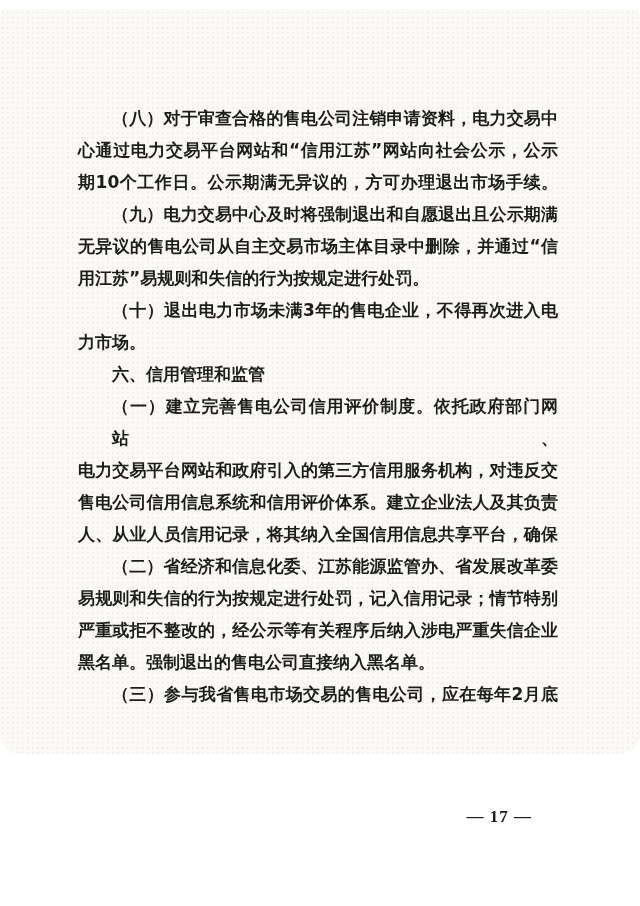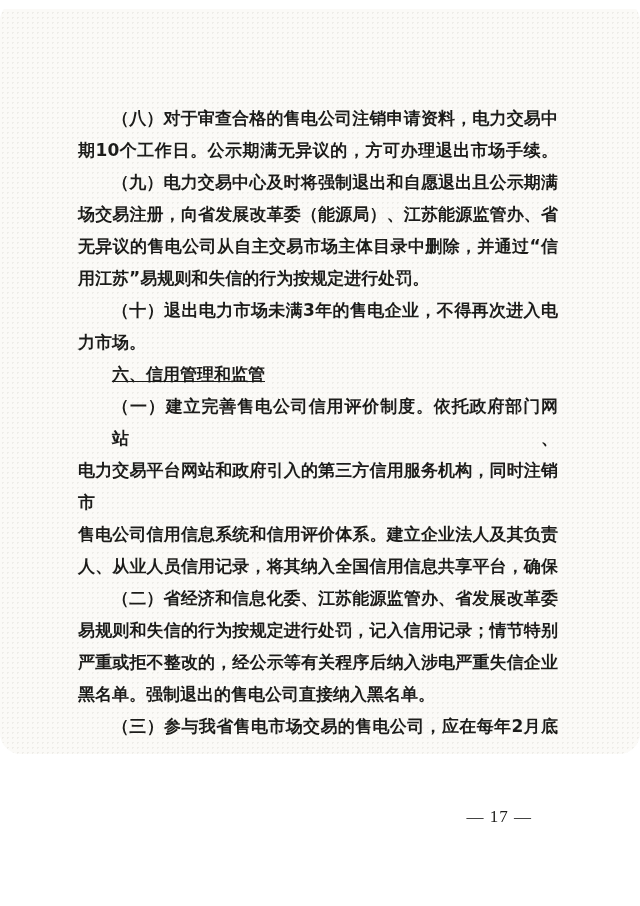--- a/index.html
+++ b/index.html
@@ -46,54 +46,54 @@
   }
   .line.fill {
     text-align-last: justify;
     white-space: normal;
   }
   .line.indent {
     padding-left: 34px; 
   }
   .line.heading {
     font-weight: 800;
-    text-decoration: underline;
   }
   .page-number {
     position: absolute;
     top: 806px;
     left: 78px;
     width: 480px;
     text-align: right;
     padding-right: 26px;
     box-sizing: border-box;
     font-family: "Liberation Serif", serif;
     font-size: 17px;
     line-height: 22px;
     color: #1c1c1a;
     letter-spacing: 1px;
+    font-weight: bold;
   }
 </style>
 </head>
 <body>
 
 <div class="page">
   <div class="top-strip"></div>
   <main class="text-block" id="text-block">
       <div class="line fill indent">（八）对于审查合格的售电公司注销申请资料，电力交易中</div>
+      <div class="line fill">心通过电力交易平台网站和“信用江苏”网站向社会公示，公示</div>
       <div class="line fill">期10个工作日。公示期满无异议的，方可办理退出市场手续。</div>
       <div class="line fill indent">（九）电力交易中心及时将强制退出和自愿退出且公示期满</div>
-      <div class="line fill">场交易注册，向省发展改革委（能源局）、江苏能源监管办、省</div>
       <div class="line fill">无异议的售电公司从自主交易市场主体目录中删除，并通过“信</div>
       <div class="line">用江苏”易规则和失信的行为按规定进行处罚。</div>
       <div class="line fill indent">（十）退出电力市场未满3年的售电企业，不得再次进入电</div>
       <div class="line">力市场。</div>
       <div class="line indent heading">六、信用管理和监管</div>
       <div class="line fill indent">（一）建立完善售电公司信用评价制度。依托政府部门网站、</div>
-      <div class="line fill">电力交易平台网站和政府引入的第三方信用服务机构，同时注销市</div>
+      <div class="line fill">电力交易平台网站和政府引入的第三方信用服务机构，对违反交</div>
       <div class="line fill">售电公司信用信息系统和信用评价体系。建立企业法人及其负责</div>
       <div class="line fill">人、从业人员信用记录，将其纳入全国信用信息共享平台，确保</div>
       <div class="line fill indent">（二）省经济和信息化委、江苏能源监管办、省发展改革委</div>
       <div class="line fill">易规则和失信的行为按规定进行处罚，记入信用记录；情节特别</div>
       <div class="line fill">严重或拒不整改的，经公示等有关程序后纳入涉电严重失信企业</div>
       <div class="line">黑名单。强制退出的售电公司直接纳入黑名单。</div>
       <div class="line fill indent">（三）参与我省售电市场交易的售电公司，应在每年2月底</div>
     </main>
   <div class="page-number">— 17 —</div>
 </div>

